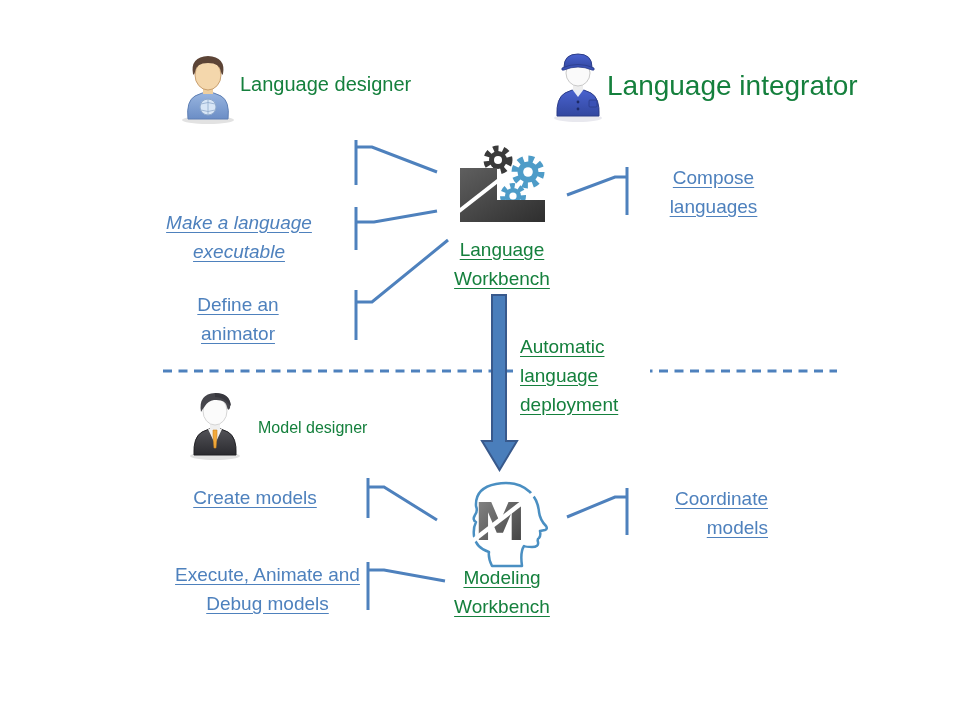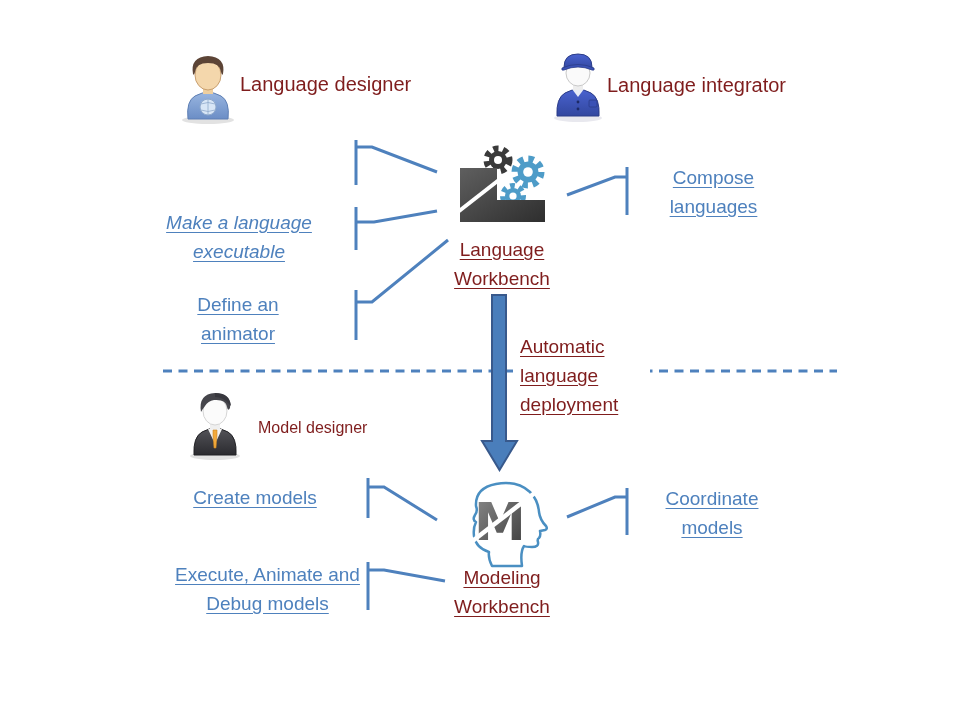--- a/index.html
+++ b/index.html
@@ -9,21 +9,21 @@
   }
   .overlay { position:absolute; left:0; top:0; width:960px; height:720px; }
   .txt { position:absolute; font-size:19px; line-height:29px; }
   .center { text-align:center; }
   .link {
     color: var(--link,#4E81BD);
     text-decoration: underline;
     text-underline-offset: 3px;
     cursor: pointer;
   }
-  .black-label { color:#7f1d1d; }
+  .black-label { color:#15803d; }
   .u { text-decoration: underline; text-underline-offset: 3px; }
   .person { position:absolute; }
   .wb-icon { position:absolute; }
   .conn { fill:none; stroke: var(--line,#4E81BD); stroke-width:3; stroke-linecap:butt; }
   .dash { fill:none; stroke: var(--line,#4E81BD); stroke-width:3; stroke-dasharray:9 6.5; }
   .arrow { fill: var(--arrowfill,#4A7EBB); stroke: var(--arrowstroke,#38598C); stroke-width:2; }
   .deploy-bg { background:#fff; }
 </style>
 </head>
 <body>
@@ -73,21 +73,21 @@
     <path d="M9 66 Q8 48 17 43 Q25 39 30 39 Q35 39 43 43 Q52 48 51 66 Z" fill="url(#shirtRoyal)" stroke="#2B3C88" stroke-width="1"></path>
     <path d="M24 39 L30 47 L36 39 Z" fill="#E9ECF5"></path>
     <circle cx="30" cy="52" r="1.4" fill="#1d2a66"></circle>
     <circle cx="30" cy="59" r="1.4" fill="#1d2a66"></circle>
     <rect x="41" y="50" width="8" height="7" rx="1" fill="#3A51B5" stroke="#2B3C88" stroke-width="0.8"></rect>
     <rect x="25" y="32" width="10" height="8" fill="#EDEDED"></rect>
     <ellipse cx="30" cy="23" rx="12" ry="13" fill="#FAFAFA" stroke="#C9C9C9" stroke-width="1"></ellipse>
     <path d="M16 17 Q16 4 30 4 Q44 4 44 17 L44 19 Q30 13 16 19 Z" fill="url(#shirtRoyal)" stroke="#2B3C88" stroke-width="1"></path>
     <path d="M14 18 Q30 11 46 18 Q47 21 44 20 Q30 14 16 20 Q13 21 14 18 Z" fill="#3A51B5" stroke="#2B3C88" stroke-width="0.8"></path>
   </svg>
-  <div class="txt black-label" style="left:607px; top:71px; font-size:20px;">Language integrator</div>
+  <div class="txt black-label" style="left:607px; top:71px; font-size:28px;">Language integrator</div>
 
   <svg class="wb-icon" style="left:452px; top:145px;" width="105" height="88" viewBox="0 0 105 88">
     <defs>
       <linearGradient id="lGrad" x1="0" y1="0" x2="1" y2="1">
         <stop offset="0" stop-color="#5F5F5F"></stop>
           <stop offset="1" stop-color="#2E2E2E"></stop>
       </linearGradient>
     </defs>
 
     <g>
@@ -146,15 +146,15 @@
       </linearGradient>
     </defs>
     <path d="M30 88 Q26 80 27 74 Q14 70 12 58 Q11 50 14 44 Q10 42 13 37 Q16 33 14 28 Q13 10 34 6 Q55 2 68 14 Q76 22 77 34 Q78 42 84 48 Q86 51 83 52 L78 53 Q79 58 77 60 Q75 61 76 64 Q77 69 70 69 Q64 69 62 68 Q58 74 60 88 Z" fill="#ffffff" stroke="#4A8FC2" stroke-width="2.5" stroke-linejoin="round"></path>
     <text x="12" y="62" font-family="'DejaVu Sans', sans-serif" font-weight="bold" font-size="52" fill="url(#mGrad)">M</text>
     <line x1="4" y1="68" x2="74" y2="14" stroke="#ffffff" stroke-width="4.5"></line>
   </svg>
   <div class="txt black-label u center" style="left:447px; top:563px; width:110px;">Modeling Workbench</div>
 
   <div class="txt link center" style="left:170px; top:483px; width:170px;">Create models</div>
   <div class="txt link center" style="left:155px; top:560px; width:185px;margin-left:20px;">Execute, Animate and Debug models</div>
-  <div class="txt link center" style="left:656px; top:484px; width:112px;">Coordinate models</div>
+  <div class="txt link center" style="left:656px; top:484px; width:112px;text-align:right;">Coordinate models</div>
 
 </div>
 
 </body></html>

